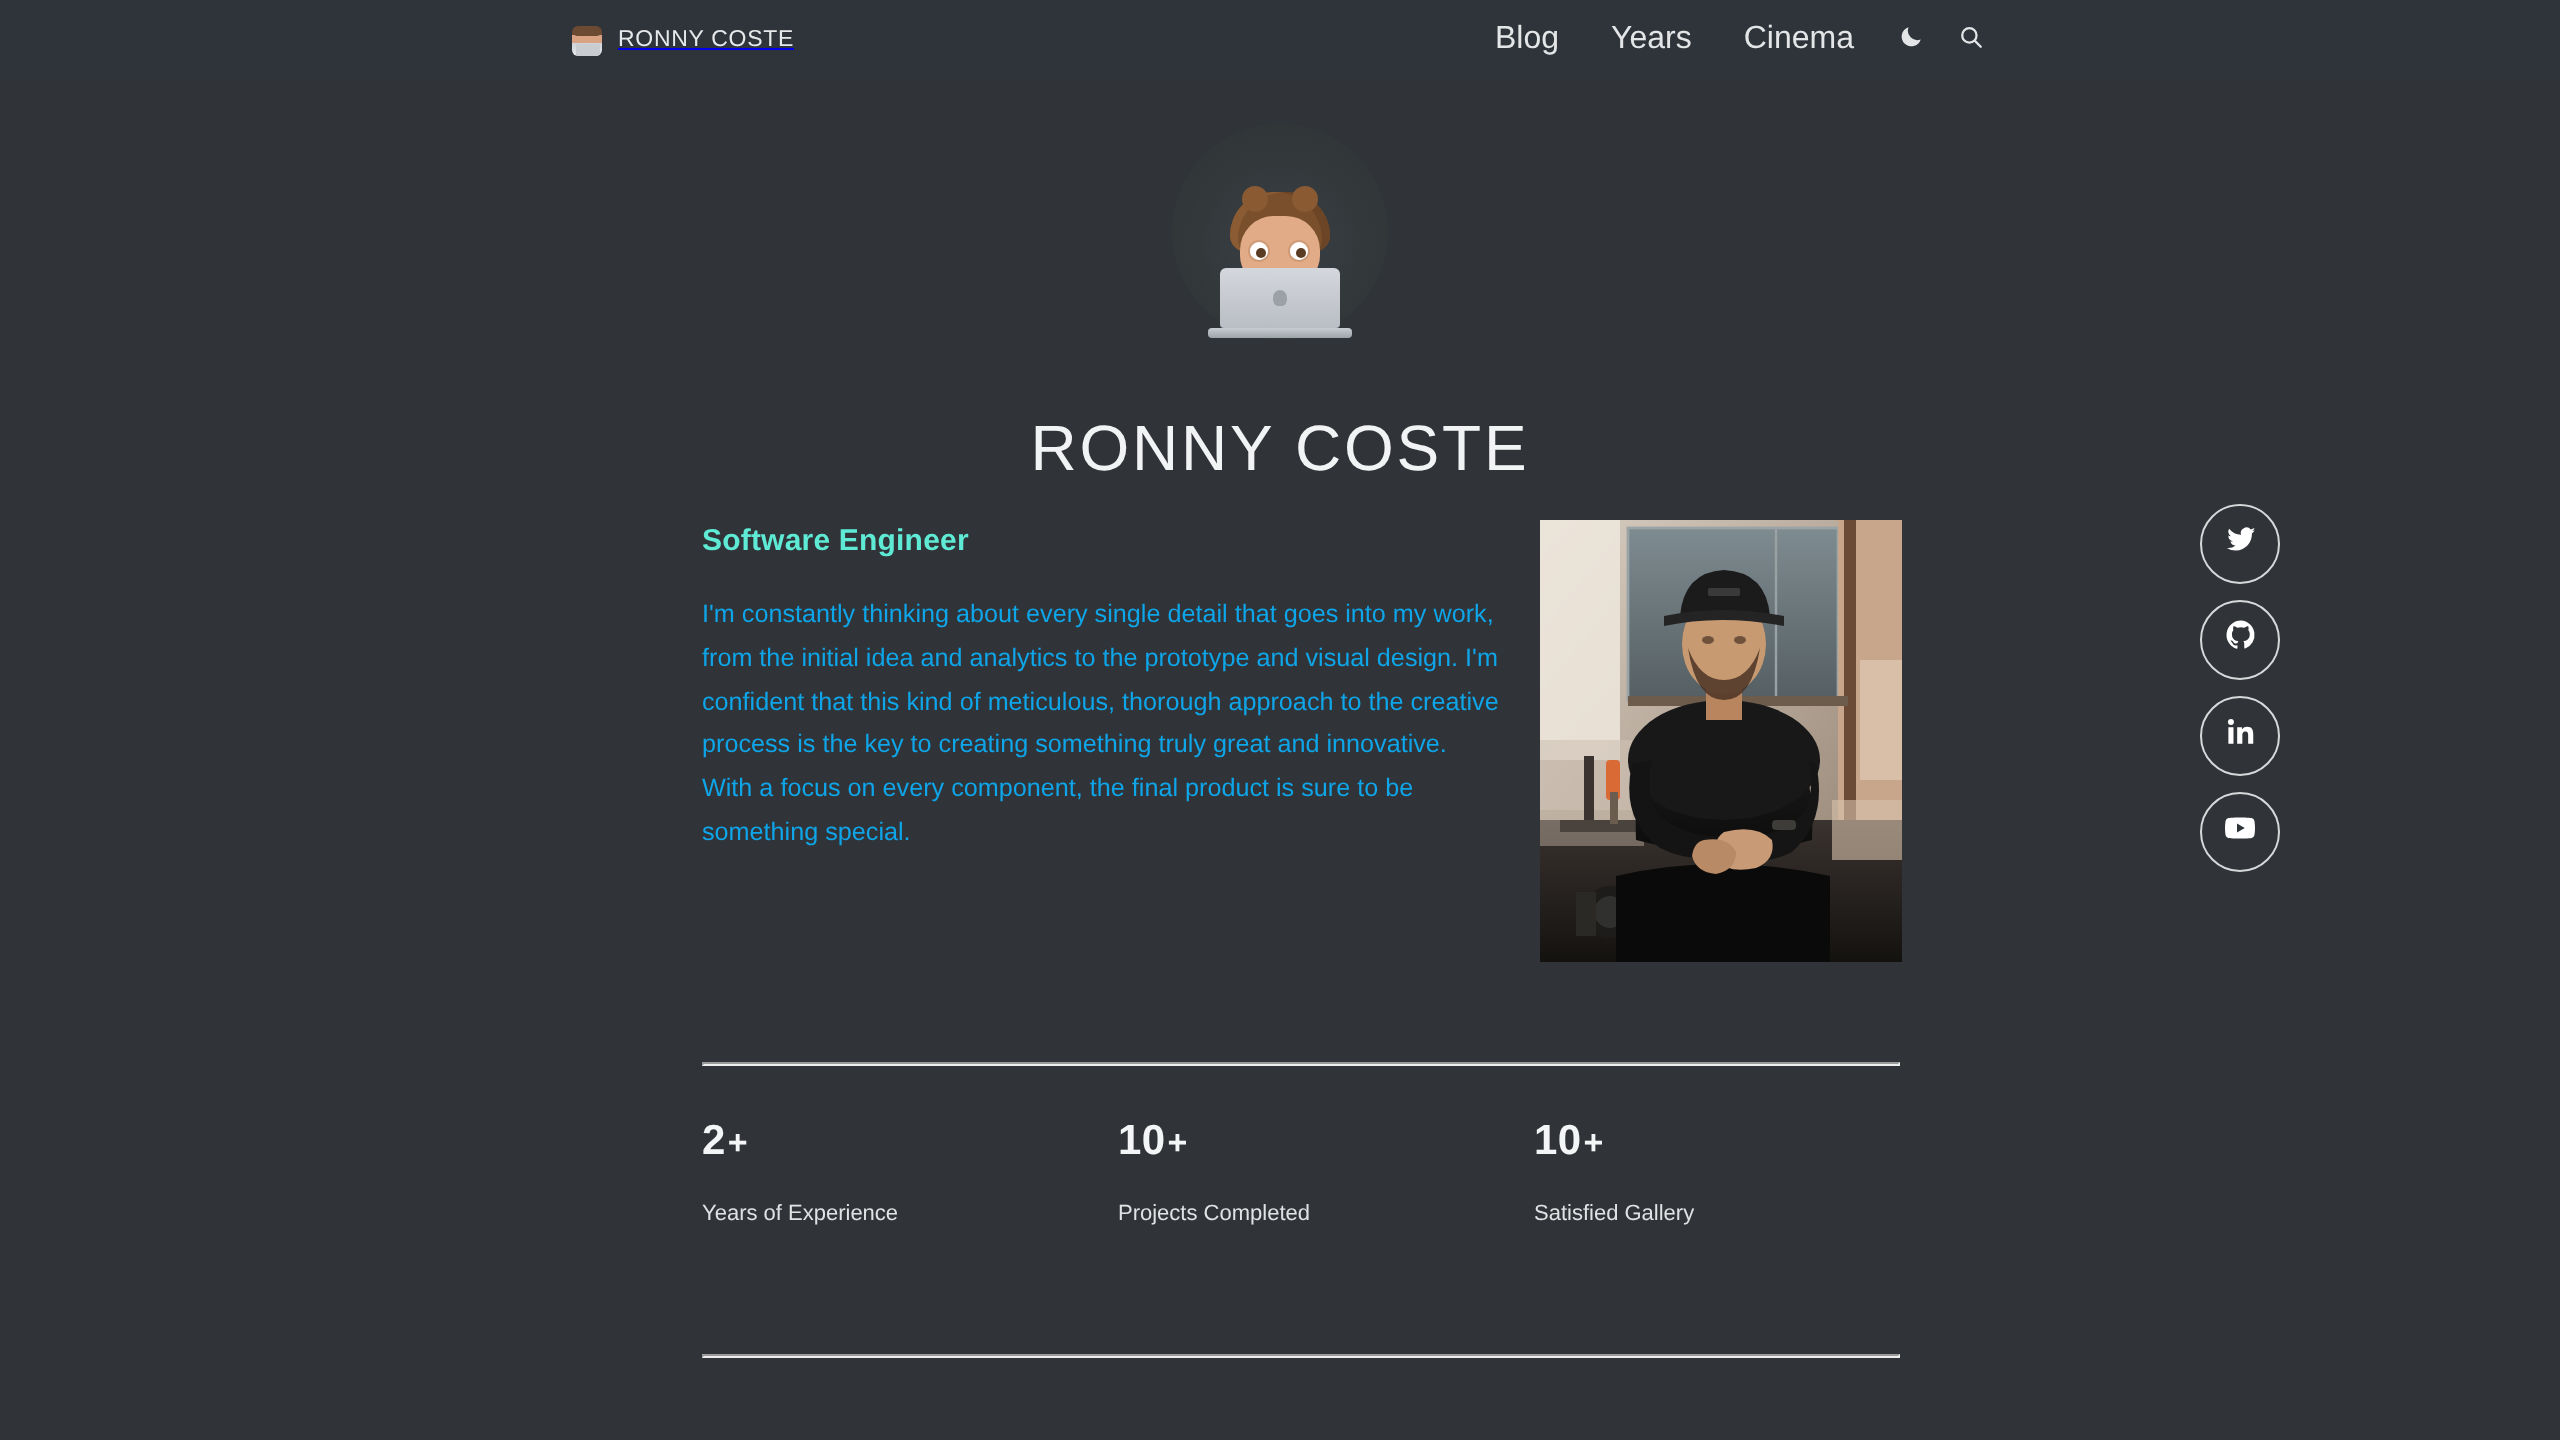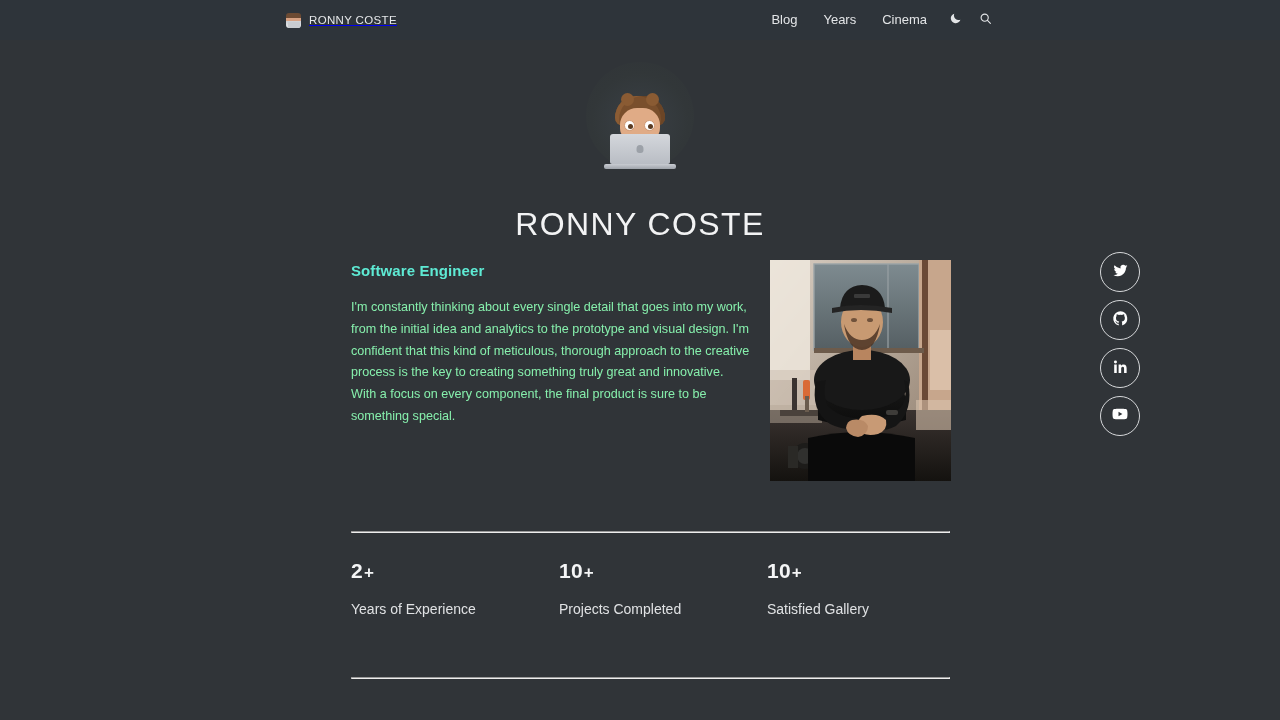--- a/index.html
+++ b/index.html
@@ -76,21 +76,21 @@
     position: absolute;
     right: 280px;
     top: 0;
     height: 40px;
     display: flex;
     align-items: center;
     gap: 0px;
   }
 
   .nav-link {
-    font-size: 13px;
+    font-size: 16px;
     color: #e3e5e7;
     text-decoration: none;
     padding: 0 13px;
     line-height: 40px;
     white-space: nowrap;
     cursor: pointer;
   }
 
   .nav-icon-btn {
     width: 30px;
@@ -237,21 +237,21 @@
     font-size: 15px;
     font-weight: 700;
     letter-spacing: 0.1px;
     color: #5eead4;
     margin-bottom: 18px;
   }
 
   .bio-text {
     font-size: 12.6px;
     line-height: 1.73;
-    color: #86efac;
+    color: #0ea5e9;
   }
 
   .portrait {
     position: absolute;
     left: 770px;
     top: 220px;
     width: 181px;
     height: 221px;
     overflow: hidden;
     background: #1b1a19;
@@ -309,21 +309,21 @@
     letter-spacing: 0.2px;
     line-height: 1;
     margin-bottom: 20px;
   }
   .stat-value .plus {
     font-size: 17px;
     font-weight: 600;
     margin-left: 1px;
   }
   .stat-label {
-    font-size: 14px;
+    font-size: 11px;
     color: #e0e2e4;
   }
 </style>
 </head>
 <body>
 
 <header class="site-header">
 
   <a class="brand" href="#">
     <span class="brand-avatar"></span>

